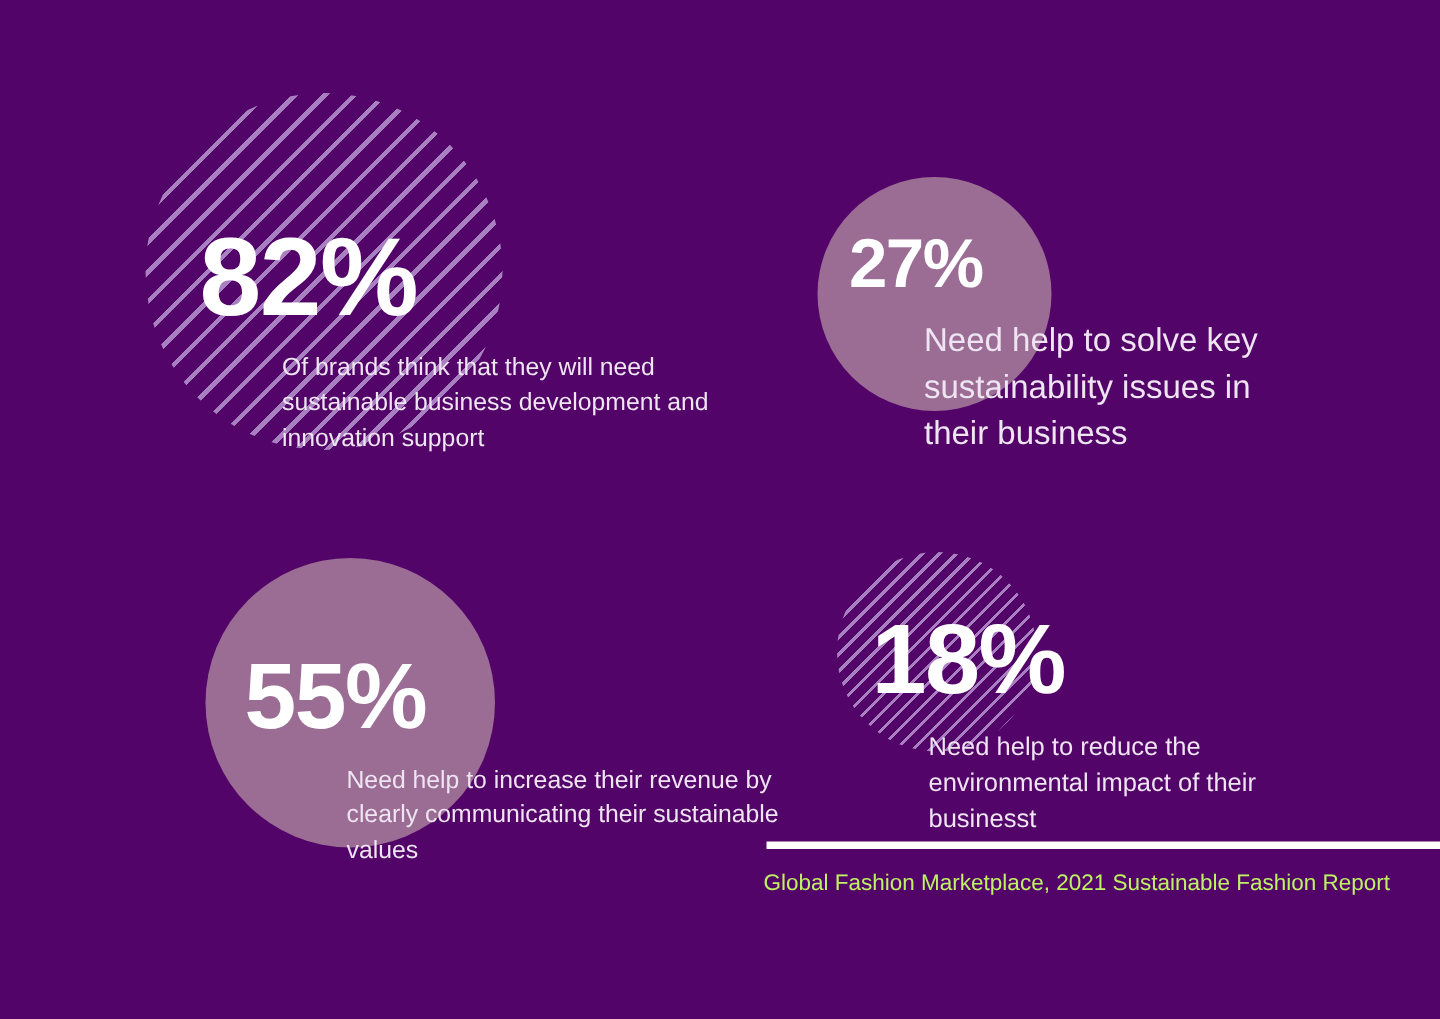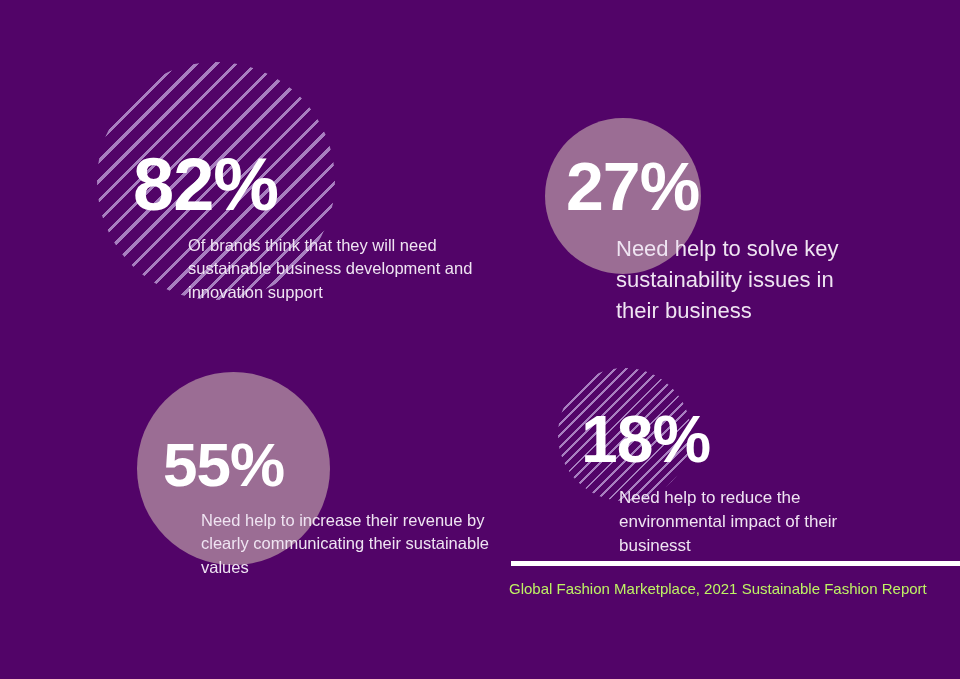--- a/index.html
+++ b/index.html
@@ -65,26 +65,26 @@
     line-height: 1.42;
     font-weight: normal;
   }
 
   
   #stat-82 { left: 133px; top: 148px; }
   #stat-82 .stat-value { font-size: 74px; }
   #stat-82 .stat-desc  { font-size: 16.5px; margin-top: 12px; margin-left: 55px; width: 320px; }
 
   #stat-27 { left: 566px; top: 152px; }
-  #stat-27 .stat-value { font-size: 68px; }
+  #stat-27 .stat-value { font-size: 46px; }
   #stat-27 .stat-desc  { font-size: 22px; margin-top: 13px; margin-left: 50px; width: 250px; }
 
   #stat-55 { left: 163px; top: 434px; }
   #stat-55 .stat-value { font-size: 62px; }
-  #stat-55 .stat-desc  { font-size: 16.5px; margin-top: 13px; margin-left: 38px; width: 290px; }
+  #stat-55 .stat-desc  { font-size: 16.5px; margin-top: 13px; margin-left: 68px; width: 290px; }
 
   #stat-18 { left: 581px; top: 406px; }
   #stat-18 .stat-value { font-size: 66px; }
   #stat-18 .stat-desc  { font-size: 17px; margin-top: 14px; margin-left: 38px; width: 230px; }
 
   
   #source-rule {
     position: absolute;
     left: 511px;
     top: 561px;

